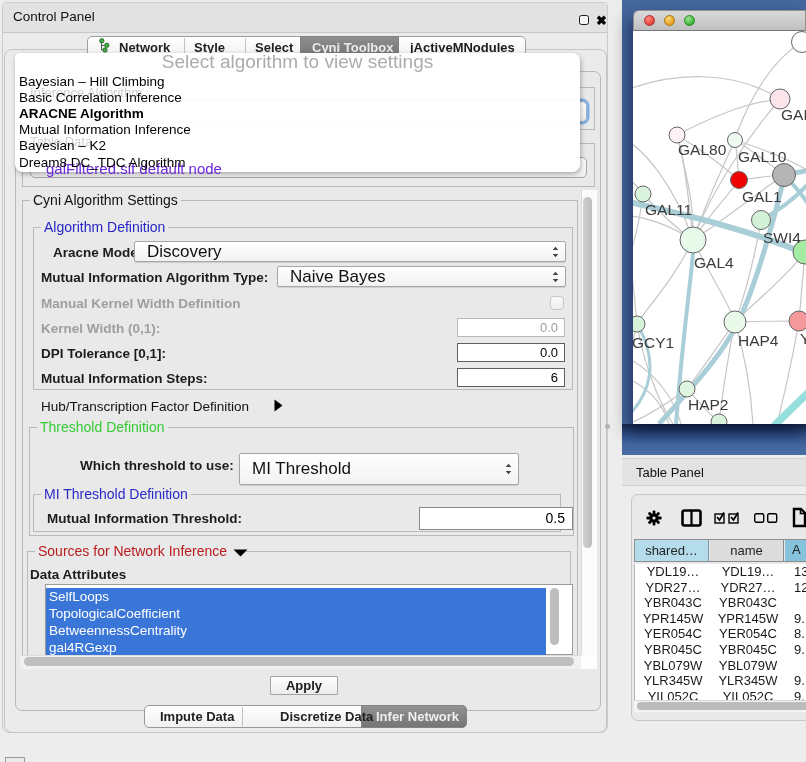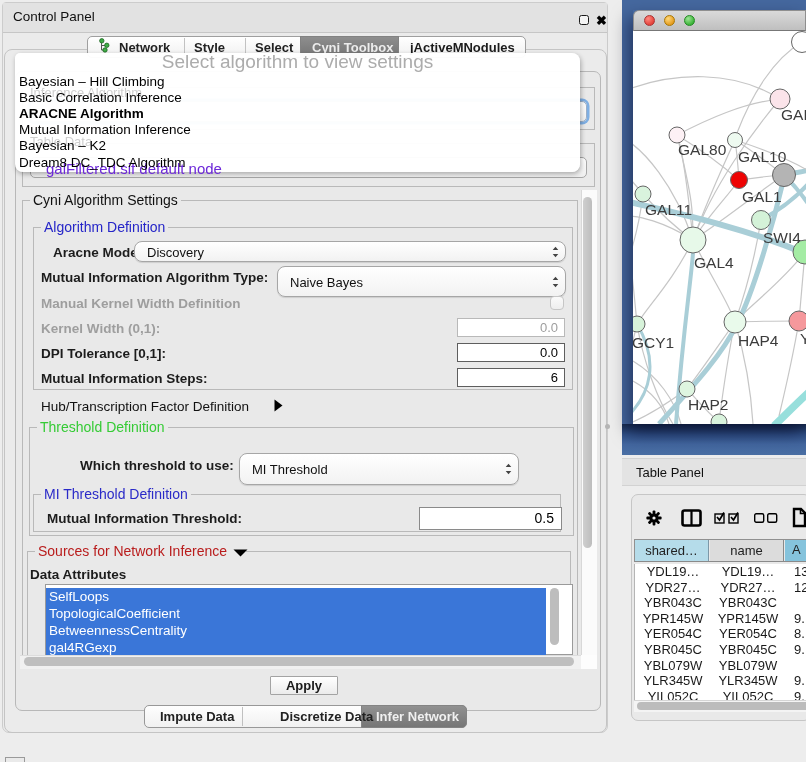--- a/index.html
+++ b/index.html
@@ -2,21 +2,21 @@
 <html><head>
 <meta charset="utf-8">
 <style>
 * { margin:0; padding:0; box-sizing:border-box; }
 html,body { width:806px; height:762px; overflow:hidden; background:#ededed;
   font-family:"Liberation Sans", sans-serif; position:relative; }
 .abs { position:absolute; }
 .lbl { font-size:13.5px; font-weight:bold; color:#1c1c1c; }
 .dis { color:#9e9e9e; }
 .combo { position:absolute; background:linear-gradient(#ffffff,#f2f2f2);
-  border:1px solid #a6a6a6; border-radius:8px; font-size:13px; color:#111;
+  border:1px solid #a6a6a6; border-radius:2px; font-size:17px; color:#111;
   box-shadow:0 1px 1px rgba(0,0,0,0.12); }
 .combo .ctx { position:absolute; left:12px; top:50%; transform:translateY(-50%); }
 .combo .arr { position:absolute; right:6px; top:50%; transform:translateY(-50%);
   width:7px; height:12px; }
 .field { position:absolute; background:#ffffff; font-size:13px; text-align:right; }
 .tbox { position:absolute; border:1px solid #b9b9b9; }
 .tbox .ttl { position:absolute; top:-8px; left:7px; background:#e9e9e9;
   padding:0 3px; font-size:14px; line-height:14px; }
 </style>
 </head>
@@ -64,21 +64,21 @@
   <span class="ttl" style="color:#2525c8;">Algorithm Definition</span>
 </div>
 <div class="abs lbl" style="left:53px;top:245px;">Aracne Mode:</div>
 <div class="combo" style="left:134px;top:241px;width:432px;height:21px;">
   <span class="ctx">Discovery</span>
   <svg class="arr" viewBox="0 0 7 12">
       <path d="M0.7 4 L3.5 0.8 L6.3 4 Z M0.7 8 L3.5 11.2 L6.3 8 Z" fill="#444"></path>
     </svg>
 </div>
 <div class="abs lbl" style="left:41px;top:270px;">Mutual Information Algorithm Type:</div>
-<div class="combo" style="left:277px;top:266px;width:289px;height:31px;">
+<div class="combo" style="left:277px;top:266px;width:289px;height:21px;">
   <span class="ctx">Naive Bayes</span>
   <svg class="arr" viewBox="0 0 7 12">
       <path d="M0.7 4 L3.5 0.8 L6.3 4 Z M0.7 8 L3.5 11.2 L6.3 8 Z" fill="#444"></path>
     </svg>
 </div>
 <div class="abs lbl dis" style="left:41px;top:296px;">Manual Kernel Width Definition</div>
 <div class="abs" style="left:550px;top:296px;width:14px;height:14px;background:linear-gradient(#fafafa,#eeeeee);border:1.5px solid #c6c6c6;border-radius:4px;"></div>
 <div class="abs lbl dis" style="left:41px;top:321px;">Kernel Width (0,1):</div>
 <div class="field" style="left:457px;top:318px;width:108px;height:19px;border:1px solid #b9b9b9;color:#9e9e9e;line-height:17px;padding-right:6px;">0.0</div>
 <div class="abs lbl" style="left:41px;top:346px;">DPI Tolerance [0,1]:</div>
@@ -99,21 +99,21 @@
   <span class="ctx">MI Threshold</span>
   <svg class="arr" viewBox="0 0 7 12">
       <path d="M0.7 4 L3.5 0.8 L6.3 4 Z M0.7 8 L3.5 11.2 L6.3 8 Z" fill="#444"></path>
     </svg>
 </div>
 
 <div class="tbox" style="left:33px;top:494px;width:528px;height:38px;">
   <span class="ttl" style="color:#2a2ac8;">MI Threshold Definition</span>
 </div>
 <div class="abs lbl" style="left:47px;top:511px;">Mutual Information Threshold:</div>
-<div class="field" style="left:419px;top:507px;width:143px;height:23px;border:1px solid #8a8a8a;color:#000;line-height:21px;padding-right:7px;font-size:14px;">0.5</div>
+<div class="field" style="left:419px;top:507px;width:154px;height:23px;border:1px solid #8a8a8a;color:#000;line-height:21px;padding-right:7px;font-size:14px;">0.5</div>
 
 <div class="tbox" style="left:27px;top:551px;width:544px;height:104px;border-bottom:none;">
   <span class="ttl" style="color:#b91c1c;">Sources for Network Inference &nbsp;&nbsp;&nbsp;</span>
 </div>
 <svg class="abs" style="left:233px;top:549px;" width="15" height="8" viewBox="0 0 15 8">
     <path d="M0.5 0.5 L14.5 0.5 L7.5 7.5 Z" fill="#000"></path>
   </svg>
 <div class="abs lbl" style="left:30px;top:567px;">Data Attributes</div>
 
 <div class="abs" style="left:45px;top:584px;width:528px;height:71px;background:#ffffff;border:1px solid #9a9a9a;"></div>

